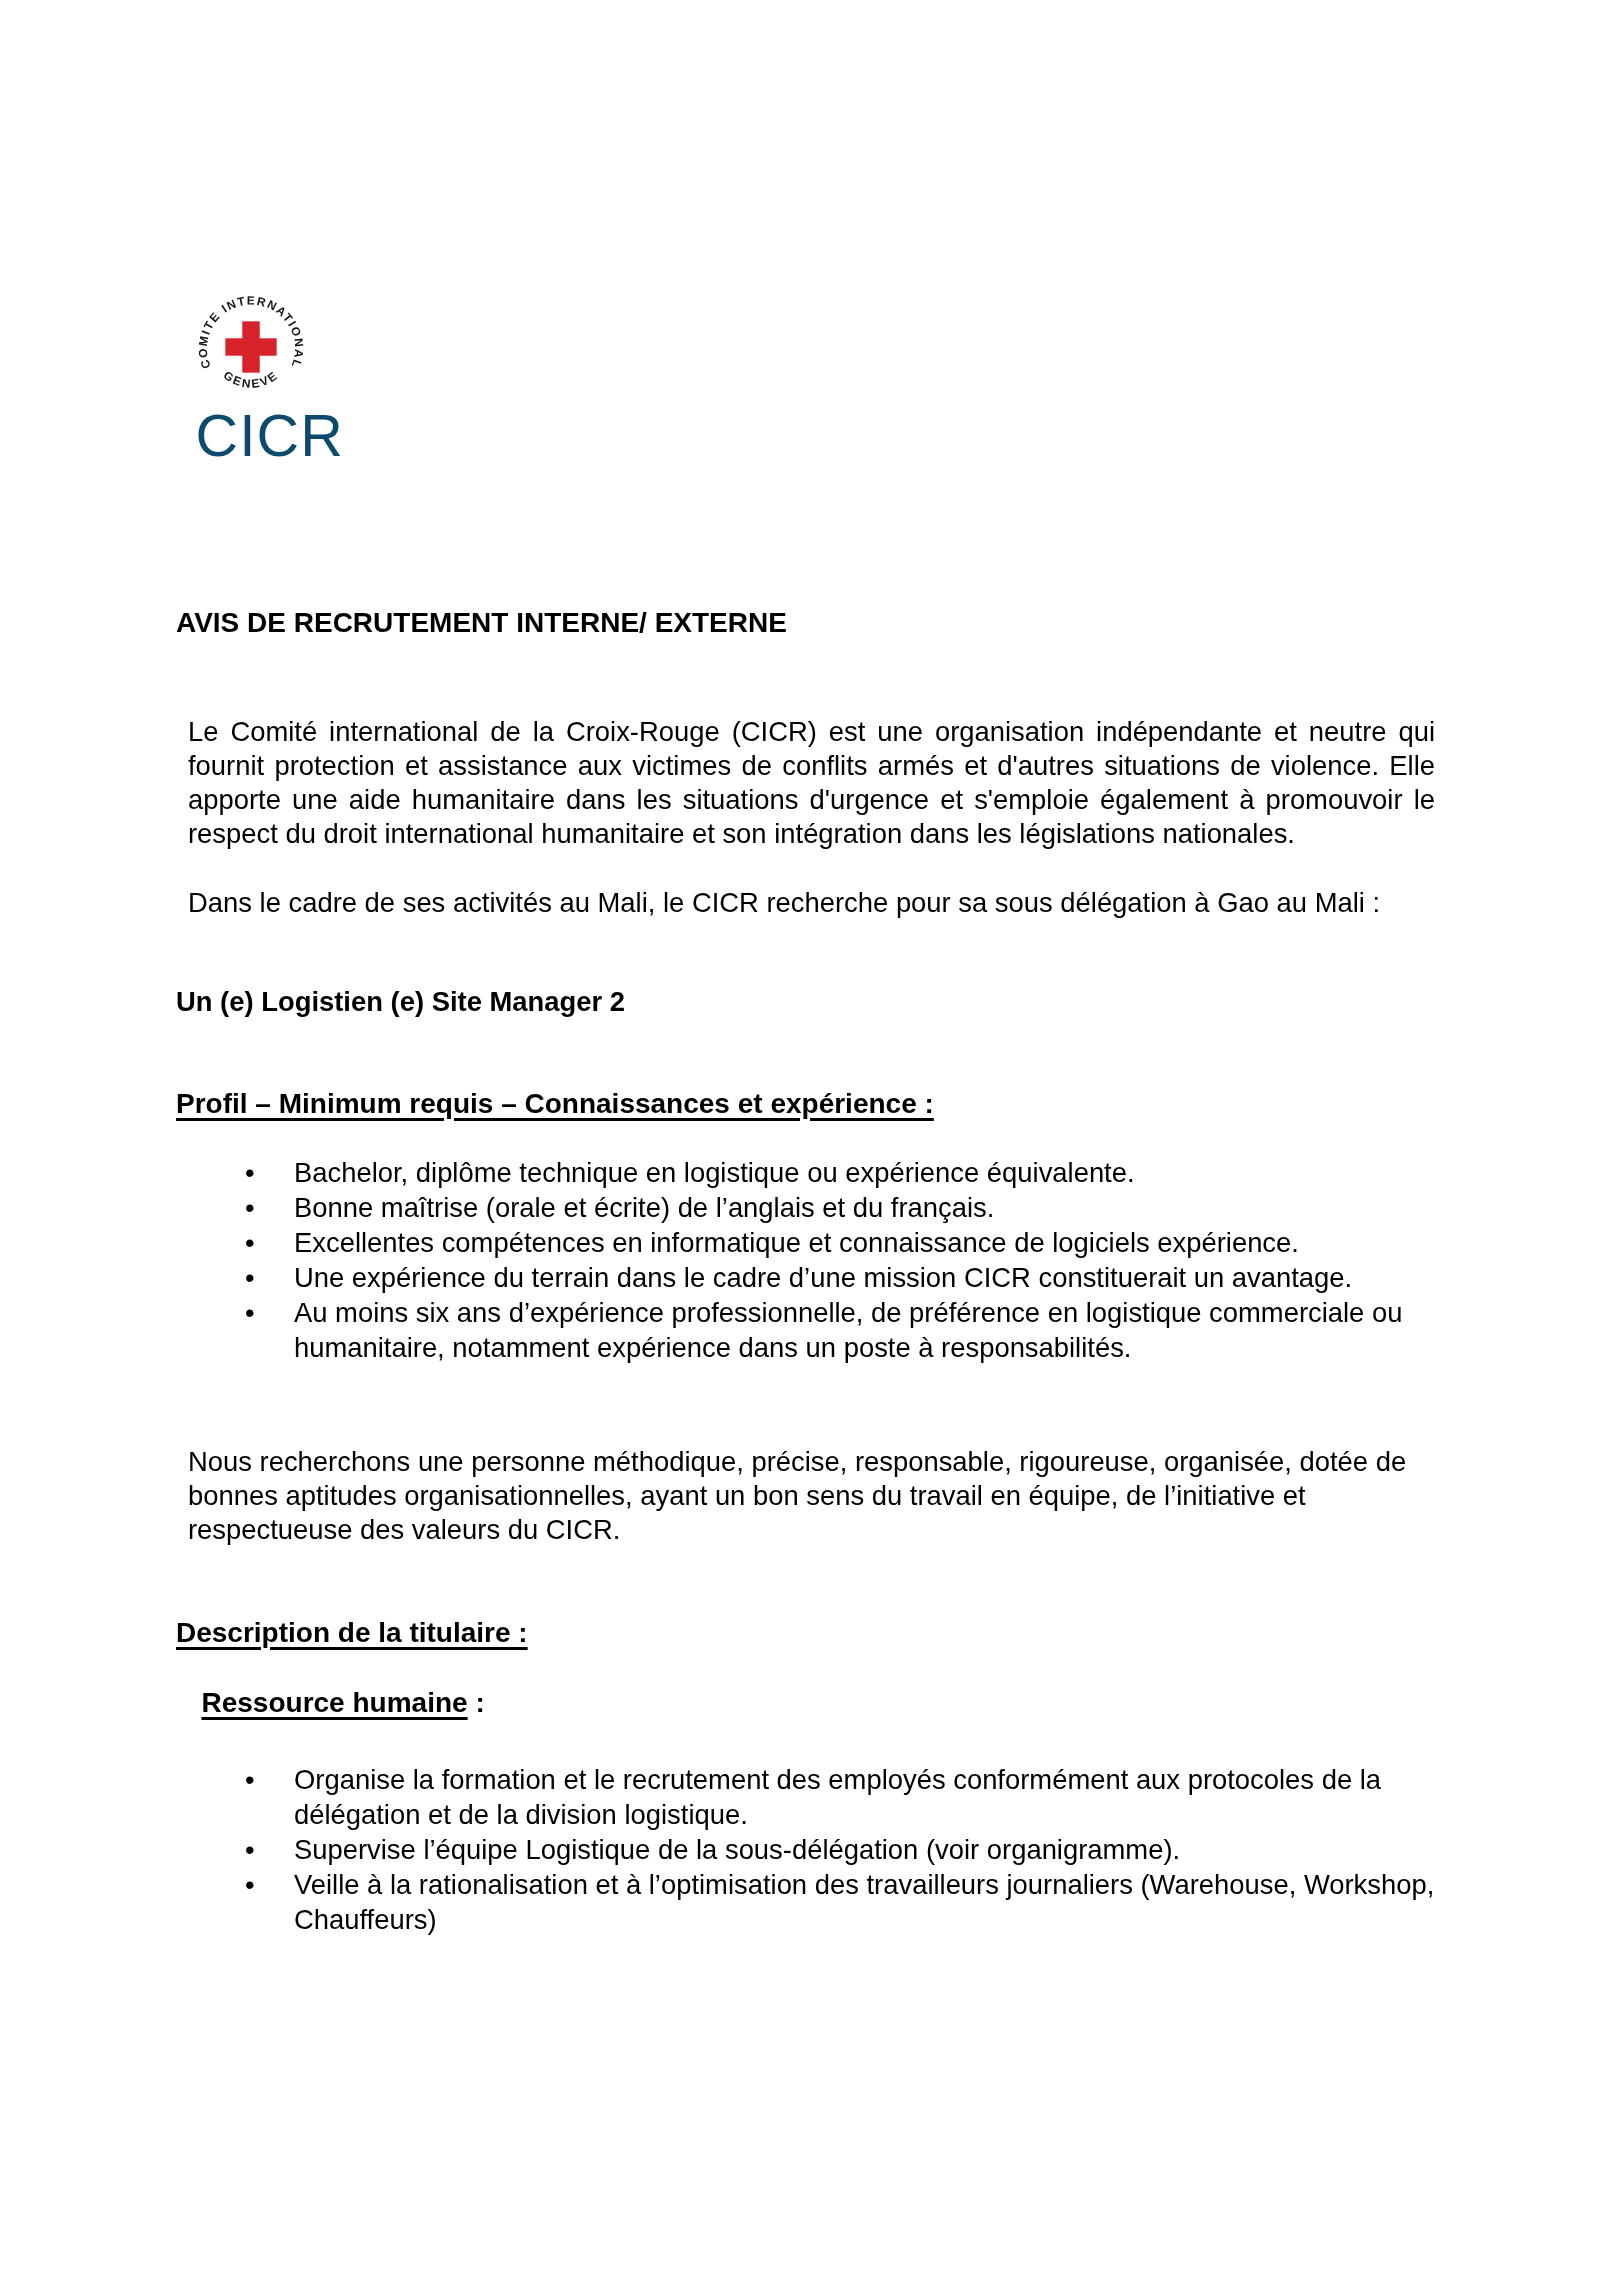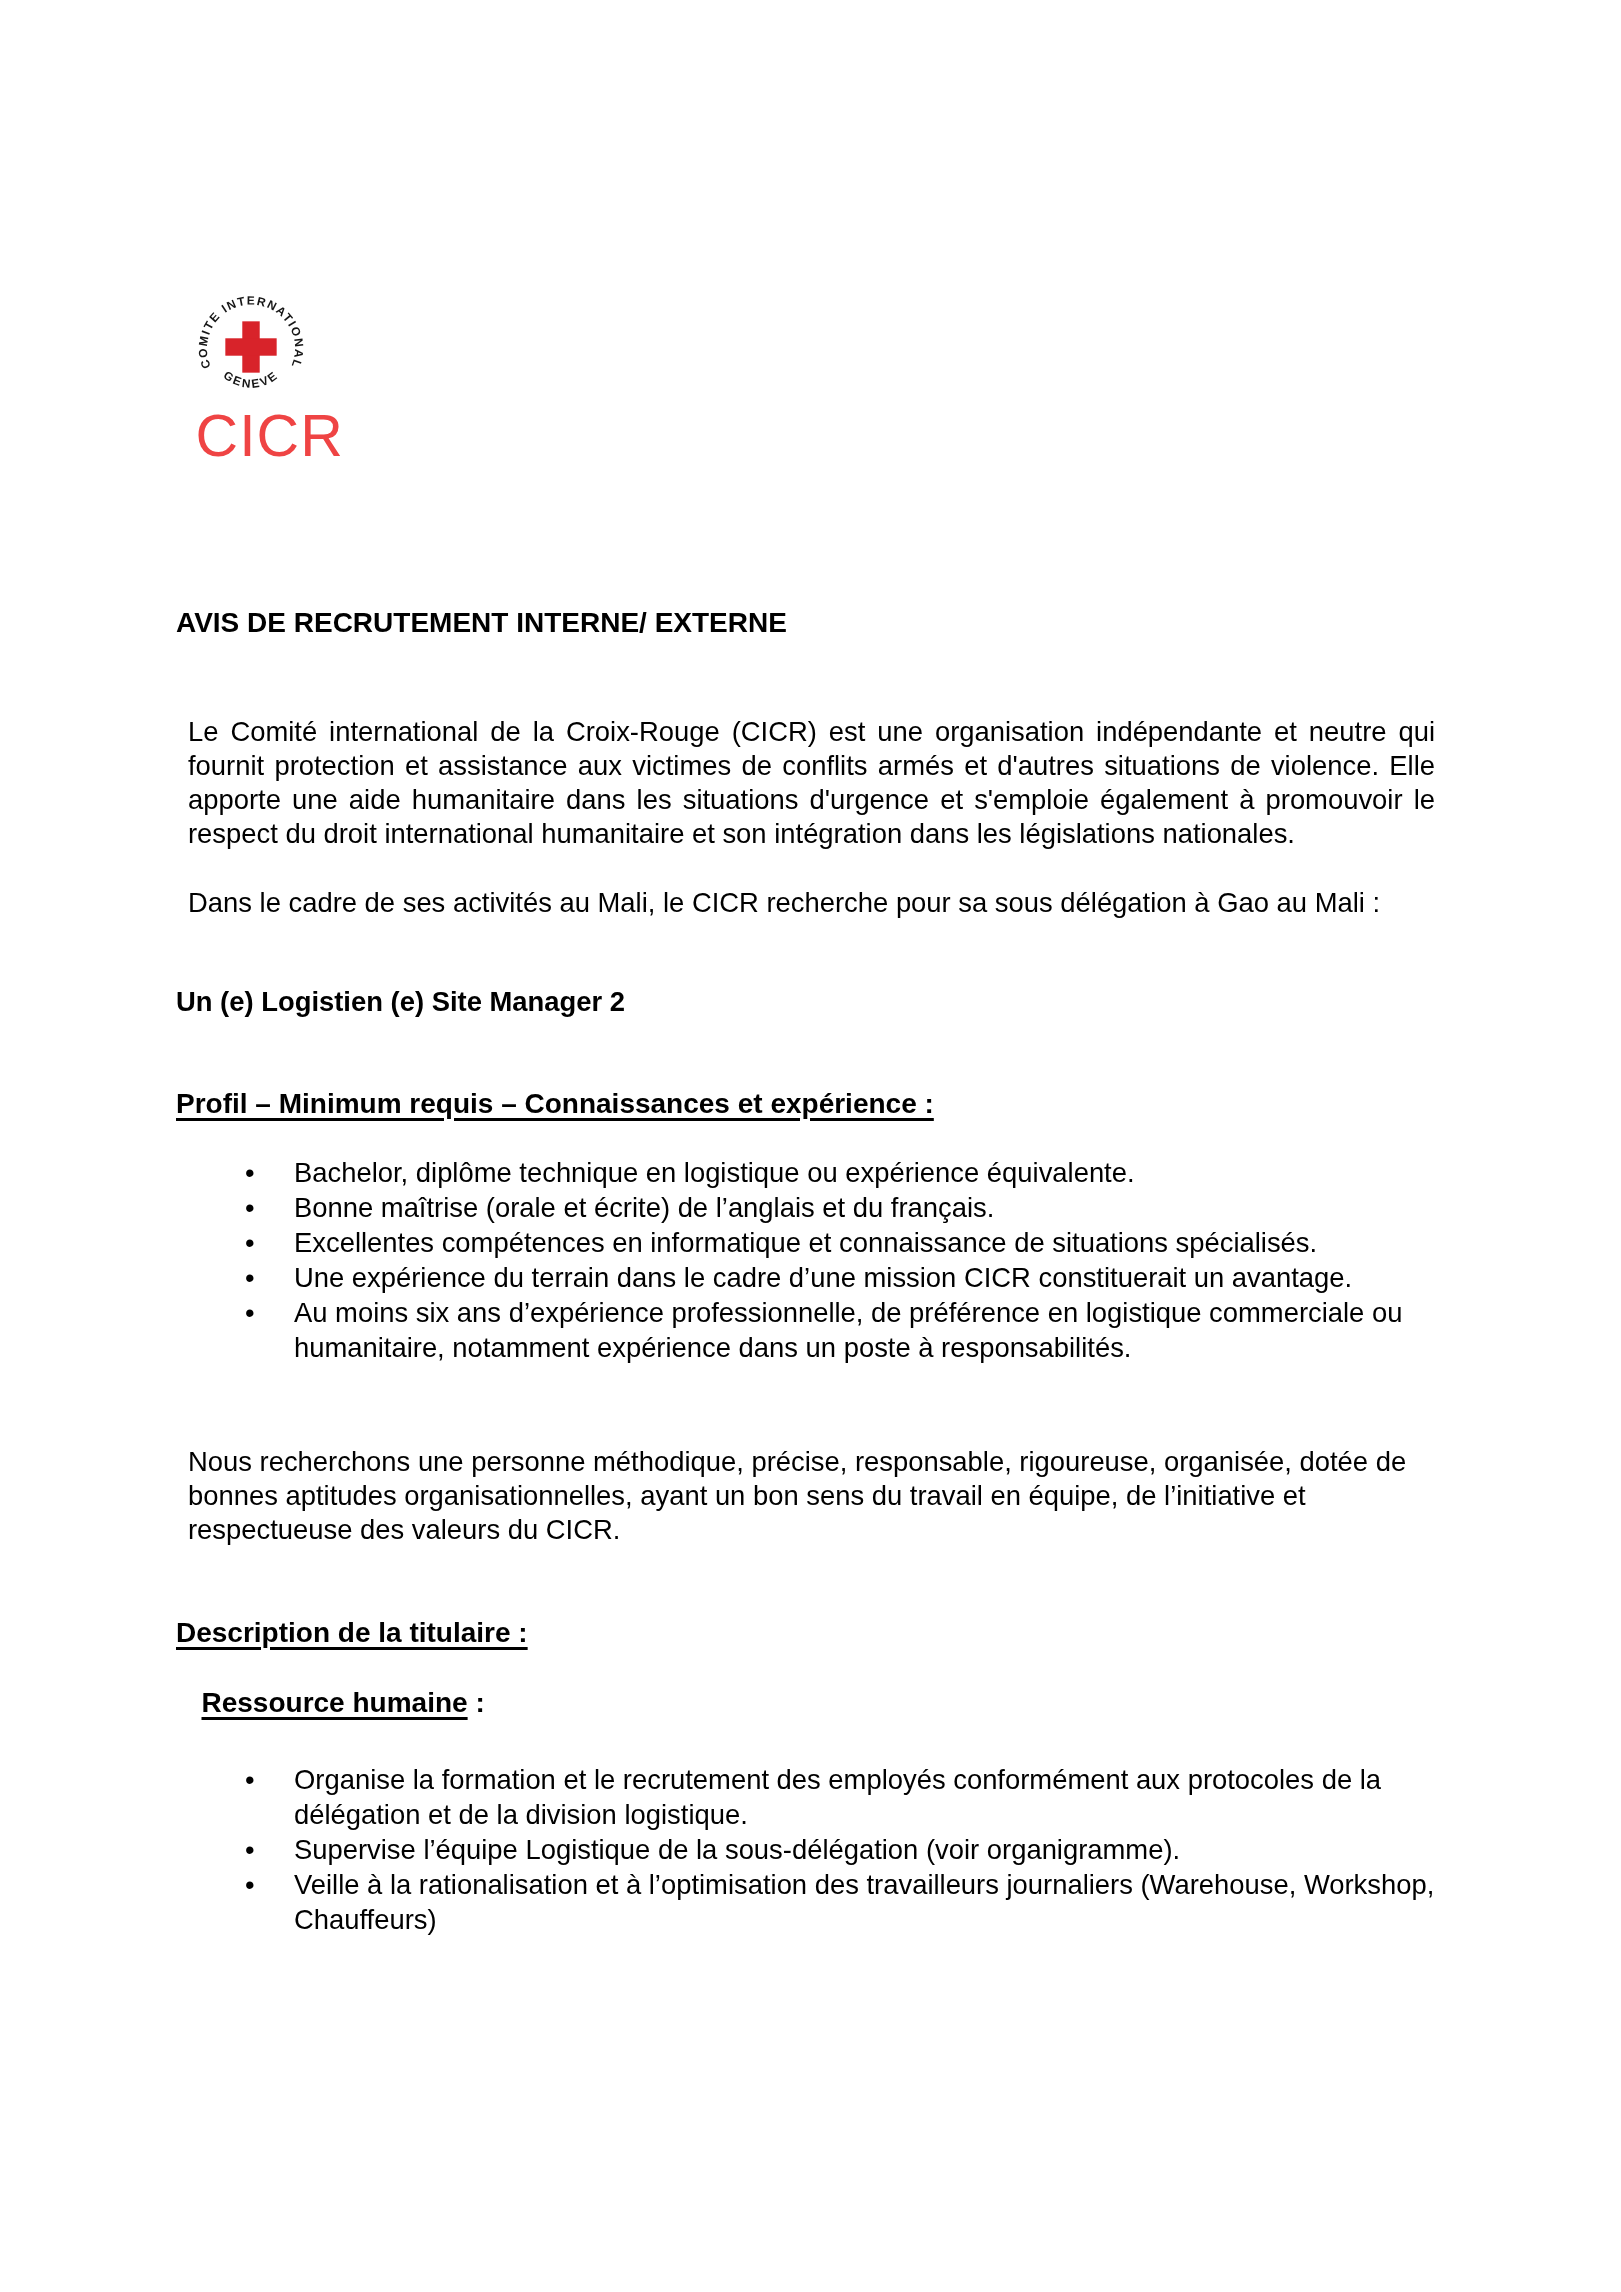--- a/index.html
+++ b/index.html
@@ -25,21 +25,21 @@
     font-weight: bold;
     letter-spacing: 1.6px;
     fill: #161616;
   }
   .seal-text-bottom { letter-spacing: 2.2px; }
   .wordmark {
     margin-top: 3.9px;
     font-size: 59px;
     line-height: 61px;
     letter-spacing: 1px;
-    color: #ef4444;
+    color: #0c4a6e;
     font-weight: 400;
   }
   .doc-title {
     margin: 137px 0 0 0;
     font-size: 28px;
     line-height: 37px;
     font-weight: bold;
   }
   .para { margin: 12px; }
   .justify { text-align: justify; }
@@ -113,21 +113,21 @@
 
   <p class="para justify p-context">Dans le cadre de ses activités au Mali, le CICR recherche pour sa sous délégation à Gao au Mali :</p>
 
   <h2 class="position-title">Un (e) Logistien (e) Site Manager 2</h2>
 
   <h3 class="section-heading h-profile"><span class="u">Profil – Minimum requis – Connaissances et expérience :</span></h3>
 
   <ul class="bullets bullets-profile">
     <li>Bachelor, diplôme technique en logistique ou expérience équivalente.</li>
     <li>Bonne maîtrise (orale et écrite) de l’anglais et du français.</li>
-    <li>Excellentes compétences en informatique et connaissance de situations spécialisés.</li>
+    <li>Excellentes compétences en informatique et connaissance de logiciels expérience.</li>
     <li>Une expérience du terrain dans le cadre d’une mission CICR constituerait un avantage.</li>
     <li>Au moins six ans d’expérience professionnelle, de préférence en logistique commerciale ou humanitaire, notamment expérience dans un poste à responsabilités.</li>
   </ul>
 
   <p class="para p-person">Nous recherchons une personne méthodique, précise, responsable, rigoureuse, organisée, dotée de bonnes aptitudes organisationnelles, ayant un bon sens du travail en équipe, de l’initiative et respectueuse des valeurs du CICR.</p>
 
   <h3 class="section-heading h-function"><span class="u">Description de la titulaire :</span></h3>
 
 
   <h3 class="section-heading h-hr"><span class="u">Ressource humaine</span><span> :</span></h3>

